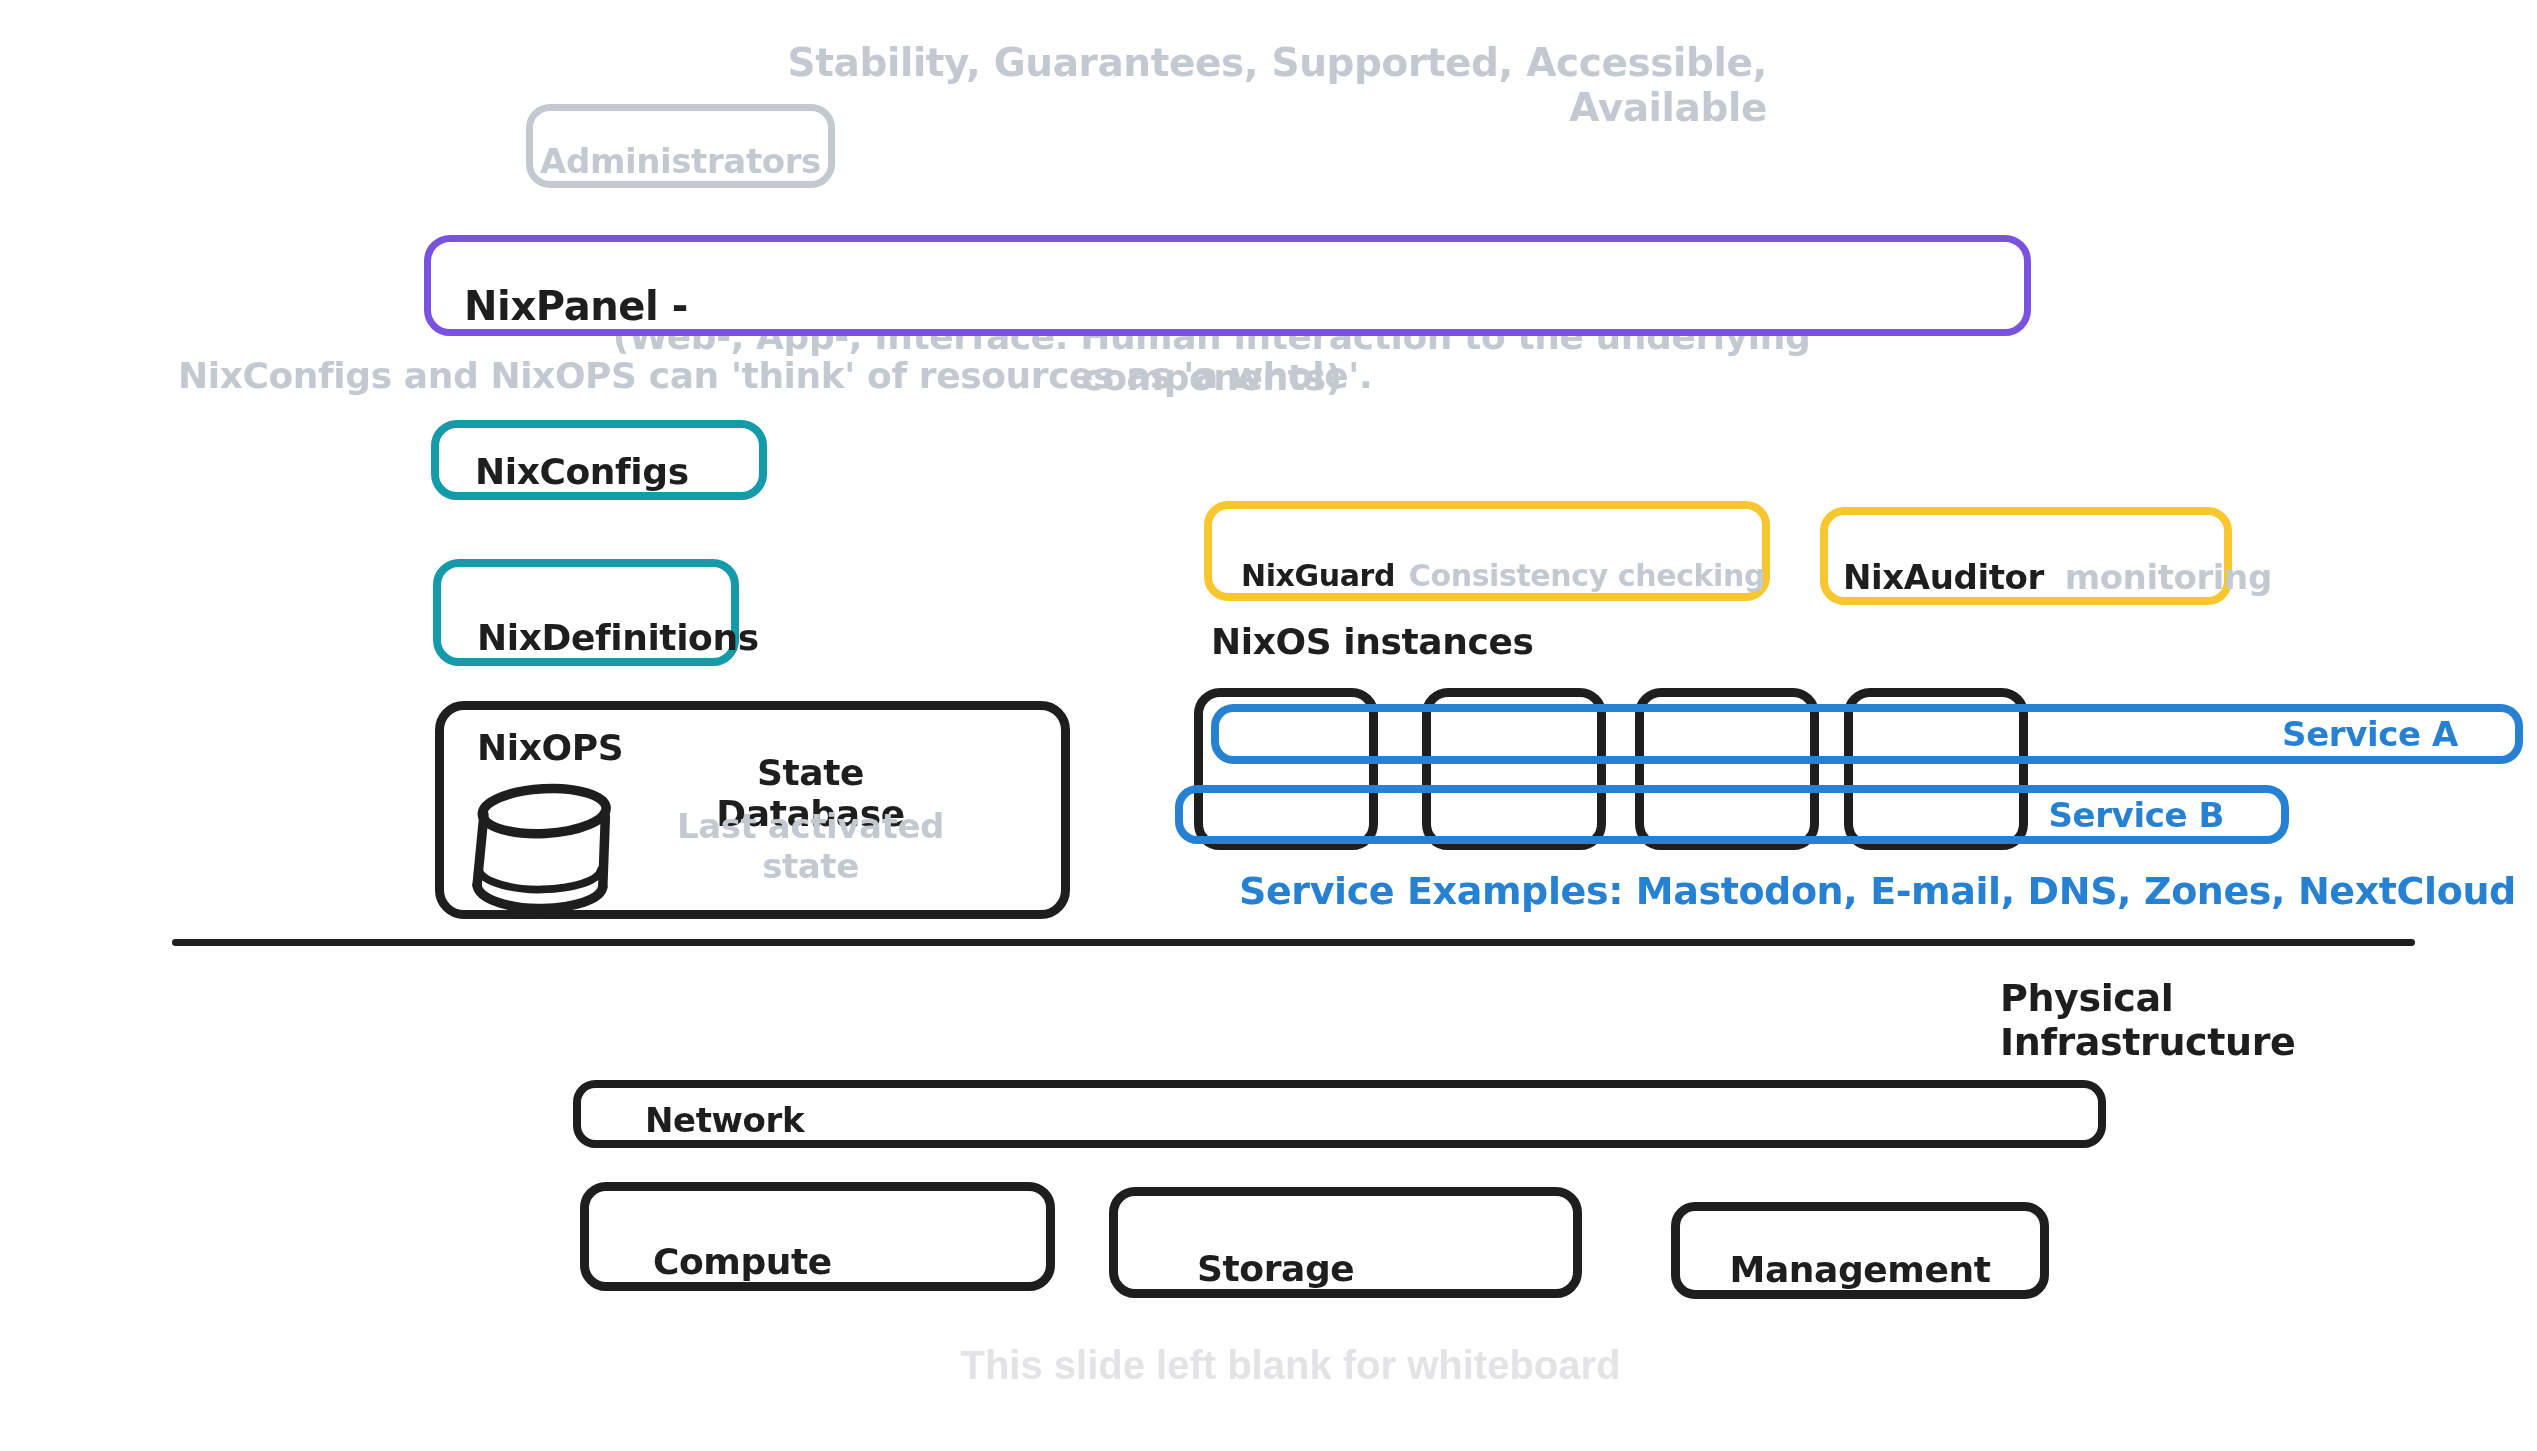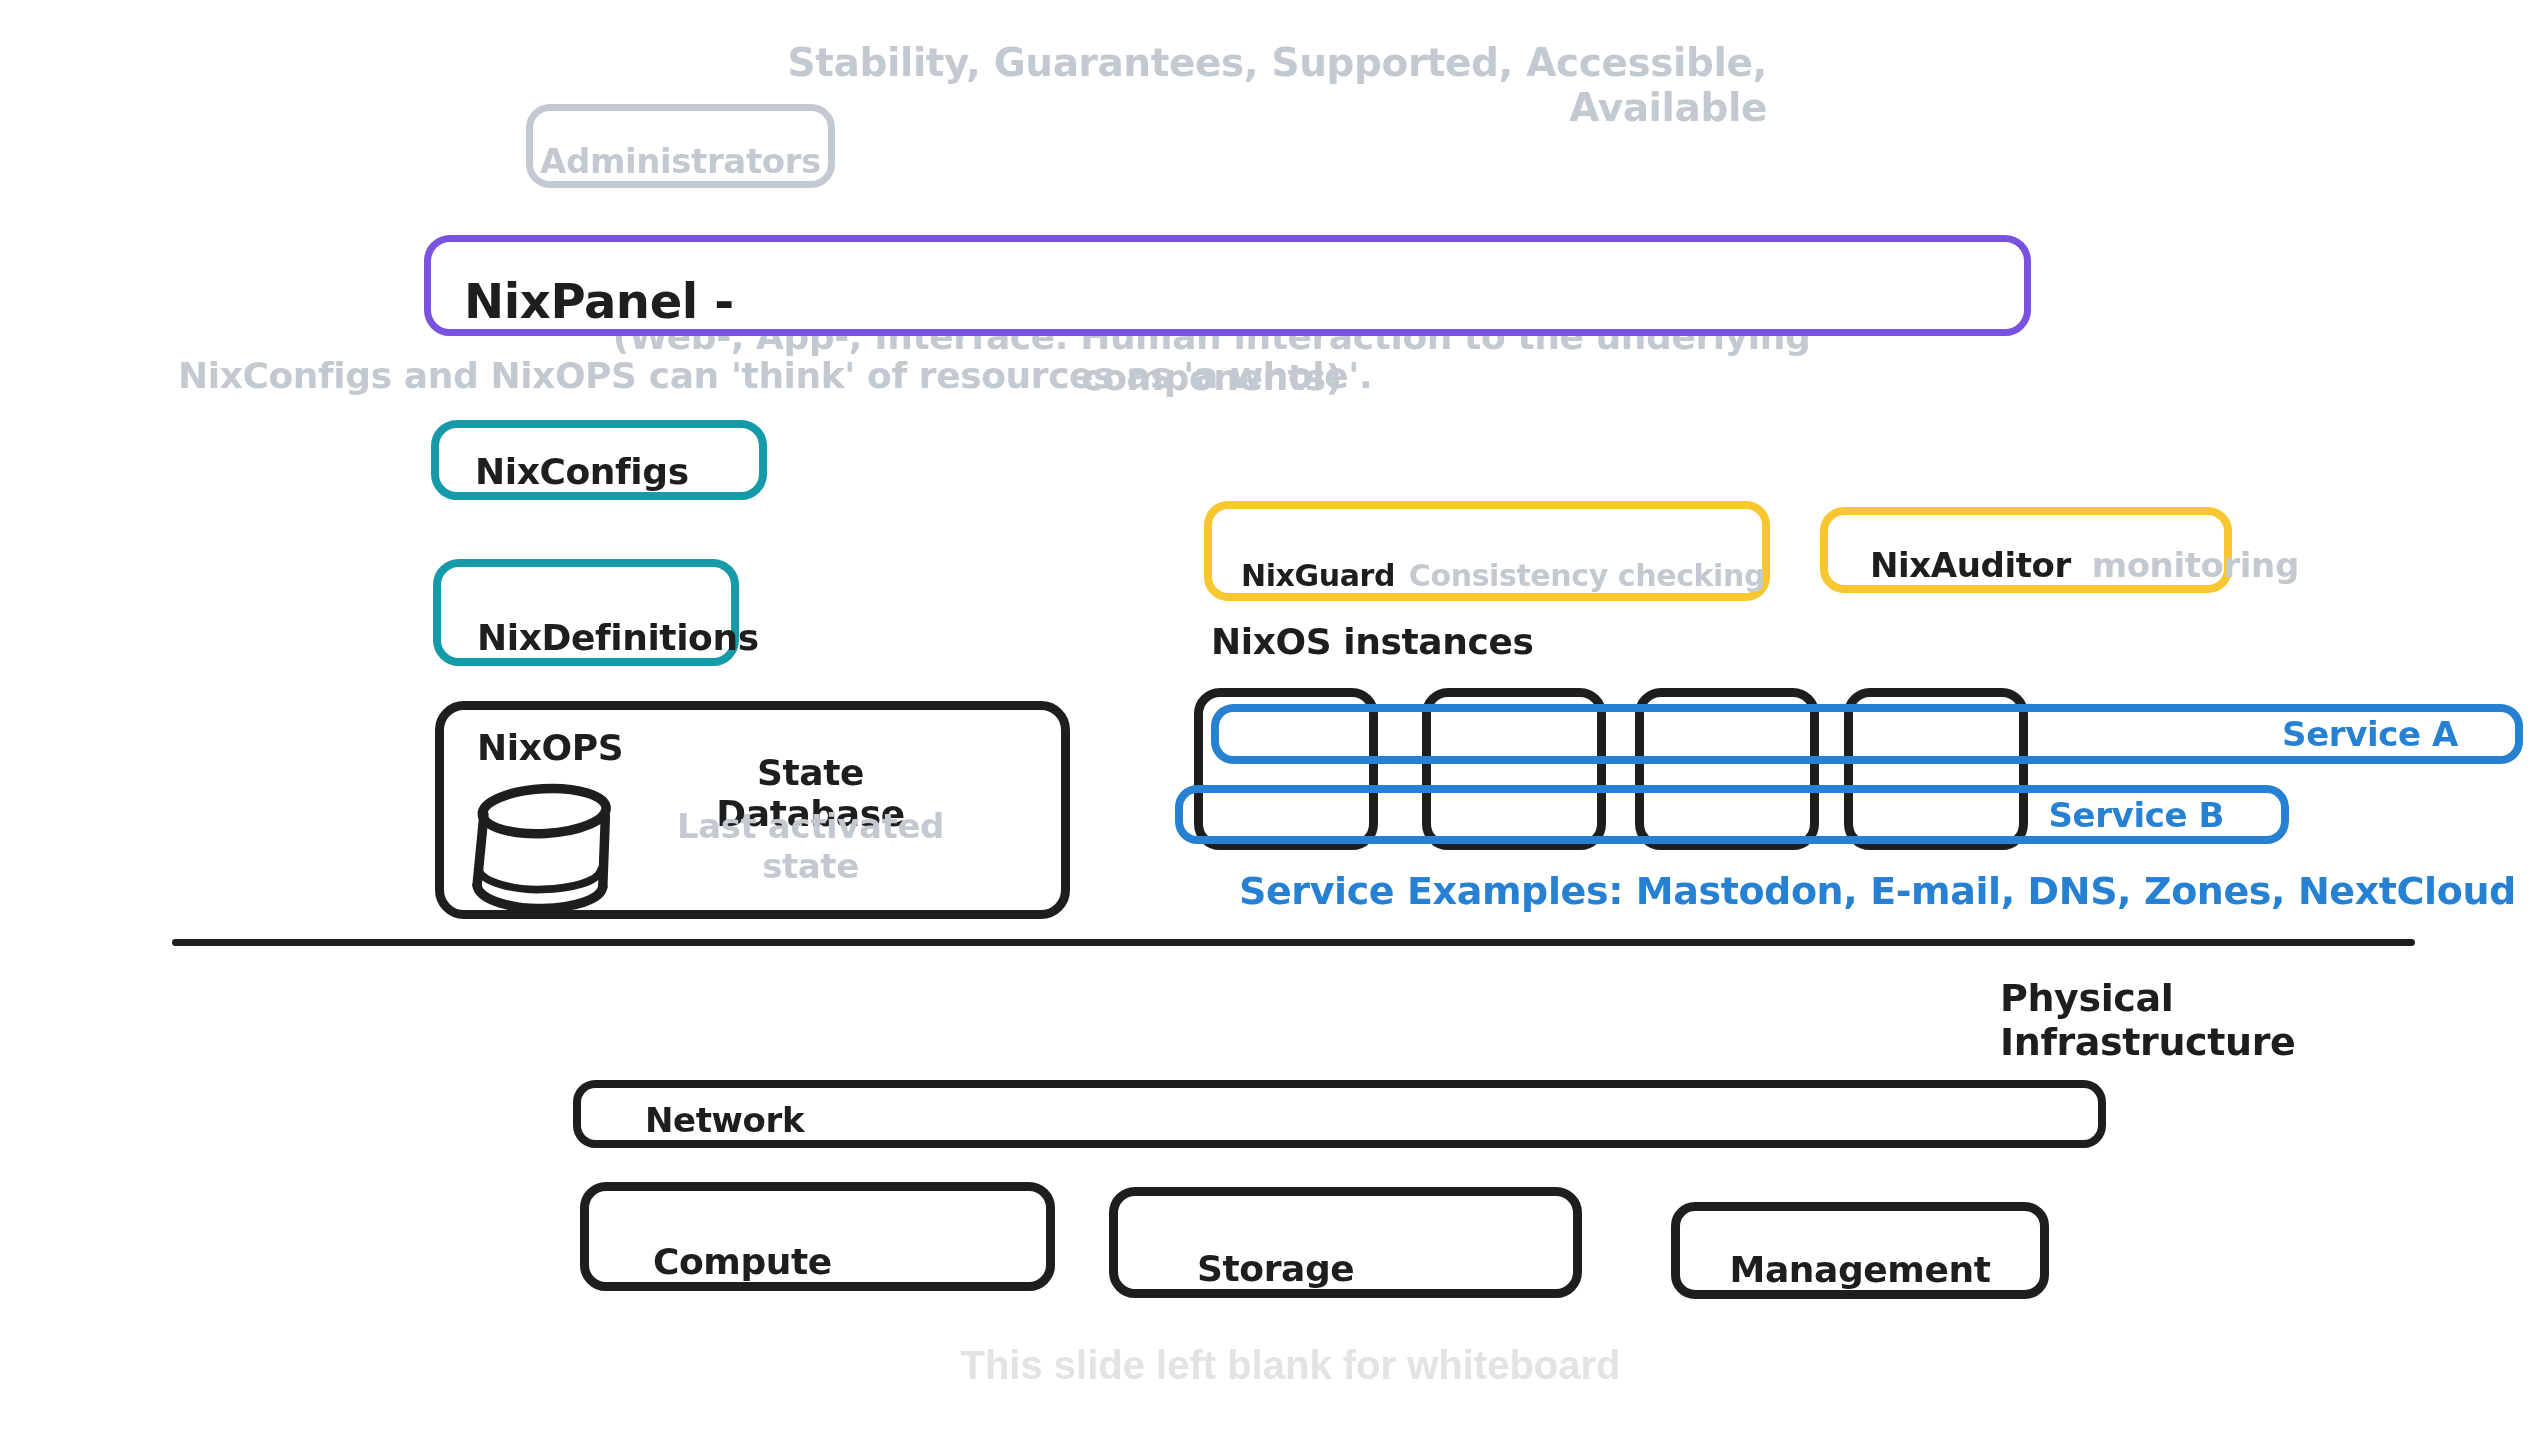--- a/index.html
+++ b/index.html
@@ -7,35 +7,35 @@
   .hand{font-family:"DejaVu Sans",sans-serif;font-weight:700;letter-spacing:-0.4px;}
   .abs{position:absolute;box-sizing:border-box;}
   .box{position:absolute;box-sizing:border-box;background:#ffffff;border-style:solid;}
   .flexc{display:flex;align-items:flex-end;}
 
   .top-caption{left:776px;top:40px;width:991px;text-align:right;font-size:39px;color:var(--gray);}
   .administrators{left:526px;top:104px;width:309px;height:84px;border-width:7.8px;border-color:var(--gray);
     border-radius:24px;justify-content:center;font-size:34px;color:var(--gray);}
   .nixpanel-sub{left:595px;top:316px;width:1233px;text-align:center;font-size:36px;color:var(--gray);z-index:1;}
   .nixpanel{left:424px;top:235px;width:1607px;height:101px;border-width:7.8px;border-color:var(--purple);
-    border-radius:26px;padding-left:33px;font-size:48px;color:var(--ink);z-index:2;}
+    border-radius:26px;padding-left:33px;font-size:40px;color:var(--ink);z-index:2;}
   .configs-note{left:178px;top:355px;font-size:36px;color:var(--gray);z-index:3;}
   .nixconfigs{left:431px;top:420px;width:336px;height:80px;border-width:8.6px;border-color:var(--teal);
     border-radius:26px;padding-left:36px;font-size:36px;color:var(--ink);}
   .nixdefinitions{left:433px;top:559px;width:306px;height:107px;border-width:8.6px;border-color:var(--teal);
     border-radius:26px;padding-left:36px;font-size:36px;color:var(--ink);}
   .nixops{left:435px;top:701px;width:635px;height:218px;border-width:9.5px;border-color:var(--ink);border-radius:29px;}
   .nixops-label{left:477px;top:727px;font-size:36px;color:var(--ink);}
   .db-icon{left:465px;top:780px;}
   .state-db{left:664px;top:752px;width:293px;text-align:center;font-size:36px;color:var(--ink);}
   .last-state{left:625px;top:806px;width:371px;text-align:center;font-size:34px;color:var(--gray);}
   .nixguard{left:1204px;top:501px;width:566px;height:100px;border-width:8.6px;border-color:var(--yellow);
     border-radius:24px;padding-left:29px;font-size:30px;gap:13.8px;}
-  .nixauditor{left:1820px;top:507px;width:412px;height:86px;border-width:8.6px;border-color:var(--yellow);
-    border-radius:24px;padding-left:42px;font-size:34px;gap:20.7px;}
+  .nixauditor{left:1820px;top:507px;width:412px;height:98px;border-width:8.6px;border-color:var(--yellow);
+    border-radius:24px;padding-left:15px;font-size:34px;gap:20.7px;}
   .note-gray{color:var(--gray);white-space:nowrap;}
   .label-ink{color:var(--ink);white-space:nowrap;}
   .nixos-label{left:1211px;top:621px;font-size:36px;color:var(--ink);}
   .instance{top:688px;width:184px;height:162px;border:9.5px solid var(--ink);border-radius:26px;background:#ffffff;z-index:1;}
   .inst1{left:1194px;} .inst2{left:1422px;} .inst3{left:1635px;} .inst4{left:1844px;}
   .svc{border-width:8.6px;border-color:var(--blue);border-radius:22.4px;background:transparent;z-index:2;
     display:flex;align-items:center;justify-content:flex-end;padding-right:57px;font-size:34px;color:var(--blue);}
   .svc-a{left:1175px;top:704px;width:1312px;height:60px;margin-left:36px;}
   .svc-b{left:1175px;top:785px;width:1114px;height:59px;}
   .svc-ex{left:1239px;top:869px;font-size:38px;color:var(--blue);}

